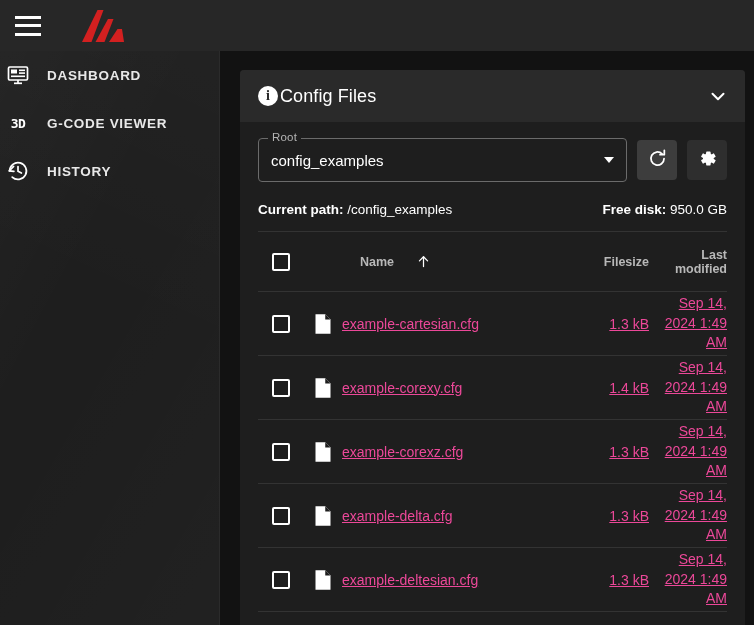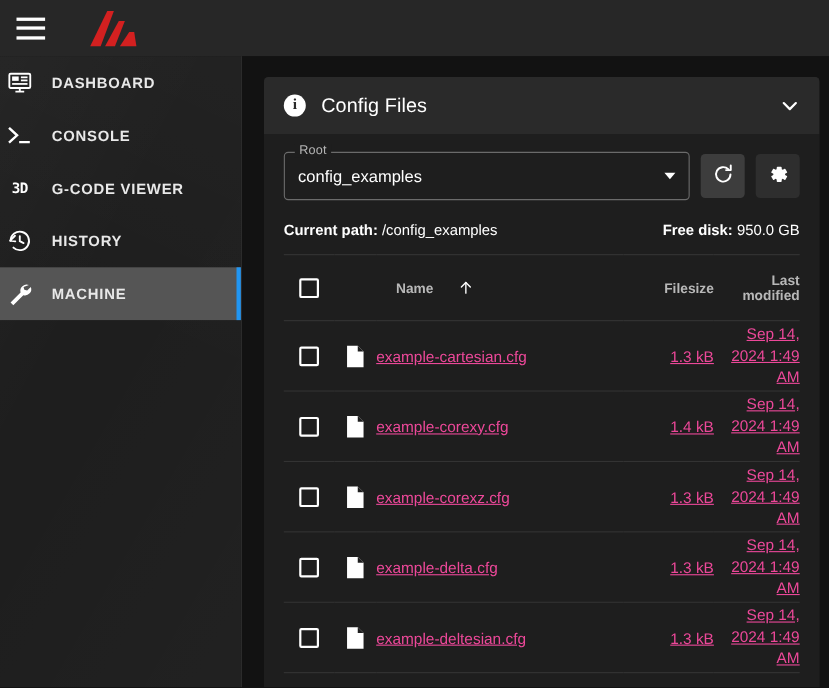--- a/index.html
+++ b/index.html
@@ -162,21 +162,21 @@
     font-family: "Liberation Serif", serif;
     font-weight: bold;
     font-size: 14px;
     display: flex;
     align-items: center;
     justify-content: center;
     flex-shrink: 0;
     line-height: 1;
   }
   .card-title {
-    margin-left: 14px;
+    margin-left: 2px;
     font-size: 18px;
     font-weight: normal;
     color: #ffffff;
     letter-spacing: 0.1px;
   }
   .chevron {
     margin-left: auto;
     color: #ffffff;
     display: flex;
     align-items: center;
@@ -347,56 +347,38 @@
             <rect x="13" y="6.5" width="6" height="1.6" fill="#fff" stroke="none"></rect>
             <rect x="13" y="9.3" width="6" height="1.6" fill="#fff" stroke="none"></rect>
             <rect x="5" y="12.5" width="14" height="1.6" fill="#fff" stroke="none"></rect>
             <line x1="12" y1="17" x2="12" y2="20"></line>
             <line x1="8" y1="20.3" x2="16" y2="20.3"></line>
           </svg>
         </span>
         <span class="nav-label">DASHBOARD</span>
       </div>
 
-      <div class="navitem">
-        <span class="nav-icon">
-          <svg width="24" height="24" viewBox="0 0 24 24" fill="none" stroke="#fff" stroke-width="2.2" stroke-linecap="square">
-            <polyline points="3,6 9.5,12 3,18"></polyline>
-            <line x1="12.5" y1="18.2" x2="20" y2="18.2"></line>
-          </svg>
-        </span>
-        <span class="nav-label">CONSOLE</span>
-      </div>
 
 
       <div class="navitem">
         <span class="nav-icon text3d">3D</span>
         <span class="nav-label">G-CODE VIEWER</span>
       </div>
 
       <div class="navitem">
         <span class="nav-icon">
           <svg width="24" height="24" viewBox="0 0 24 24" fill="none" stroke="#fff" stroke-width="1.7" stroke-linecap="round">
             <path d="M3.6 12 a8.4 8.4 0 1 1 2.6 6.1"></path>
             <polyline points="7.6,7.3 3.2,11.8 7.9,12.4" stroke-linejoin="round"></polyline>
             <polyline points="12,7.6 12,12.2 15.4,14"></polyline>
           </svg>
         </span>
         <span class="nav-label">HISTORY</span>
       </div>
 
-      <div class="navitem active">
-        <span class="accent"></span>
-        <span class="nav-icon">
-          <svg width="24" height="24" viewBox="0 0 24 24" fill="#fff">
-            <path d="M20.3 4.1 a5.7 5.7 0 0 0-7.6 6.8 L3.6 20 l2.5 2.5 9.1-9.1 a5.7 5.7 0 0 0 6.8-7.6 l-3.3 3.3 -2.6-0.7 -0.7-2.6 z"></path>
-          </svg>
-        </span>
-        <span class="nav-label">MACHINE</span>
-      </div>
 
     </div>
   </div>
 
   <div class="main">
 
     <div class="card">
 
       <div class="card-header">
         <span class="info-icon">i</span>

